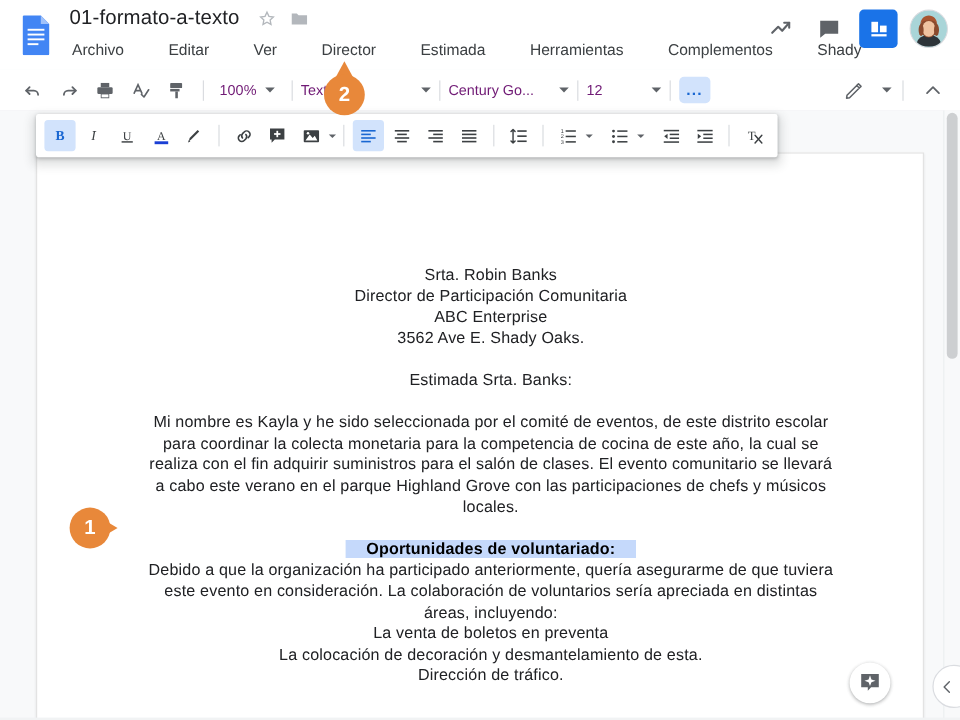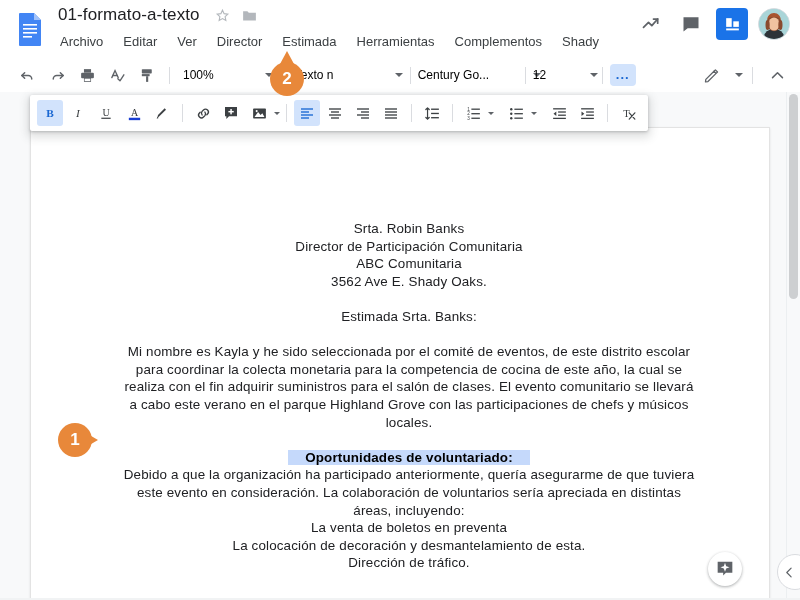--- a/index.html
+++ b/index.html
@@ -37,21 +37,21 @@
   .doc-title {
     font-size: 17px; color: #202124;
     letter-spacing: .1px;
     white-space: nowrap;
   }
   .star-icon, .folder-icon { width: 17px; height: 17px; display:block; opacity:.75; }
   .star-icon { margin-left: 4px; }
 
   .menubar {
     position: absolute; left: 58px; top: 32px;
-    display: flex; align-items: center; gap: 16px;
+    display: flex; align-items: center; gap: 33px;
   }
   .menu-item {
     font-size: 13px; color: #3c4043;
     padding: 2px 2px; white-space: nowrap;
     cursor: default;
   }
 
   .header-right {
     position: absolute; right: 10px; top: 8px;
     display: flex; align-items: center; gap: 10px;
@@ -84,24 +84,23 @@
   }
   .tb-icon {
     width: 26px; height: 26px; margin: 0 2px;
     display: flex; align-items: center; justify-content: center;
     border-radius: 3px;
   }
   .tb-sep {
     width: 1px; height: 17px; background: #dadce0; margin: 0 7px;
   }
   .tb-text {
-    font-size: 12px; color: #000000;
+    font-size: 12px; color: #701a75;
     display: flex; align-items: center;
     white-space: nowrap;
-    gap: 44px;
   }
   .zoom-ctl { margin-left: 6px; }
   .caret {
     width: 0; height: 0;
     border-left: 4px solid transparent;
     border-right: 4px solid transparent;
     border-top: 4px solid #5f6368;
     margin-left: 7px;
   }
   .more-btn {
@@ -413,21 +412,21 @@
     </div>
   </div>
 
   <div class="canvas">
     <div class="page">
       <div class="doc-body">
 
         <div class="para tight">
           <div>Srta. Robin Banks</div>
           <div>Director de Participación Comunitaria</div>
-          <div>ABC Comunitaria</div>
+          <div>ABC Enterprise</div>
           <div>3562 Ave E. Shady Oaks.</div>
         </div>
 
         <div class="blankline"></div>
 
         <div>Estimada Srta. Banks:</div>
 
         <div class="blankline"></div>
 
         <div>Mi nombre es Kayla y he sido seleccionada por el comité de eventos, de este distrito escolar para coordinar la colecta monetaria para la competencia de cocina de este año, la cual se realiza con el fin adquirir suministros para el salón de clases. El evento comunitario se llevará a cabo este verano en el parque Highland Grove con las participaciones de chefs y músicos locales.</div>

